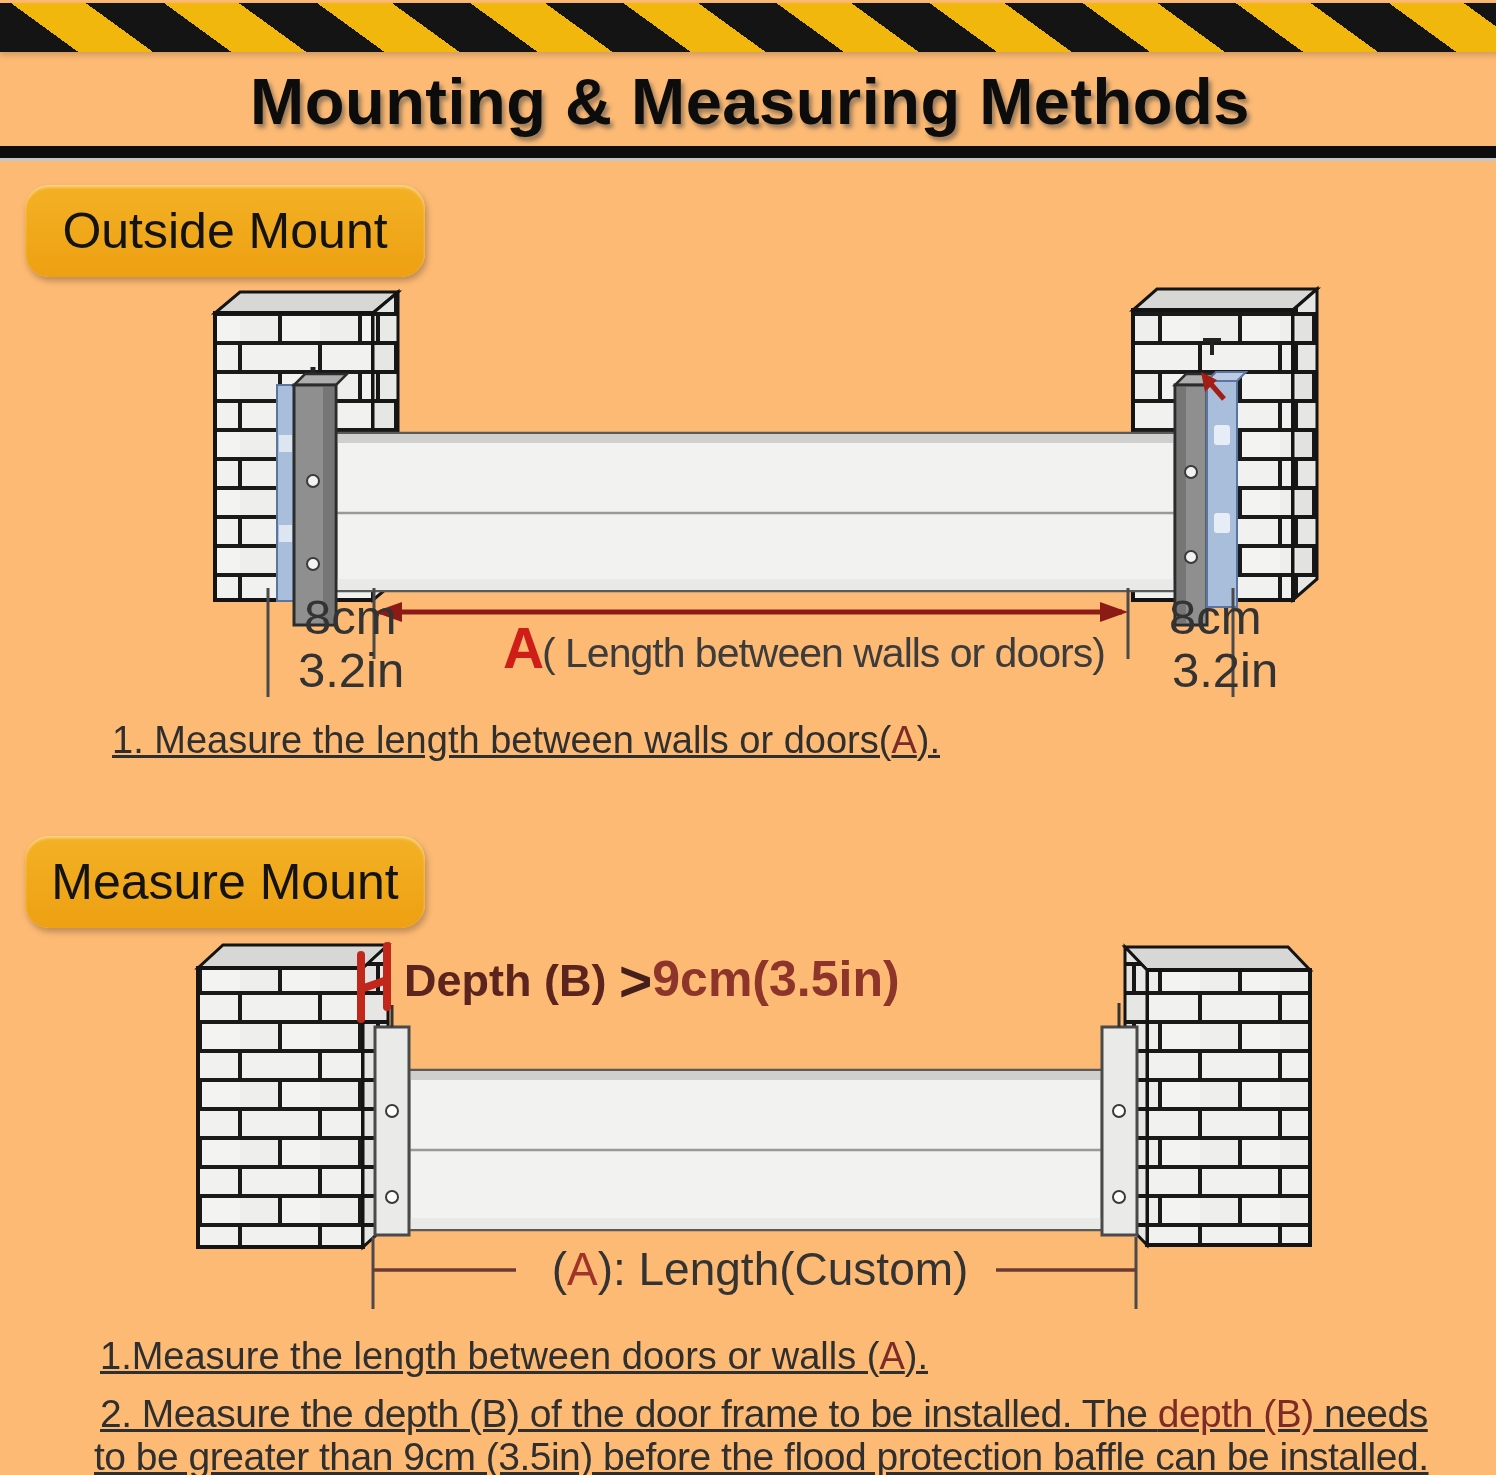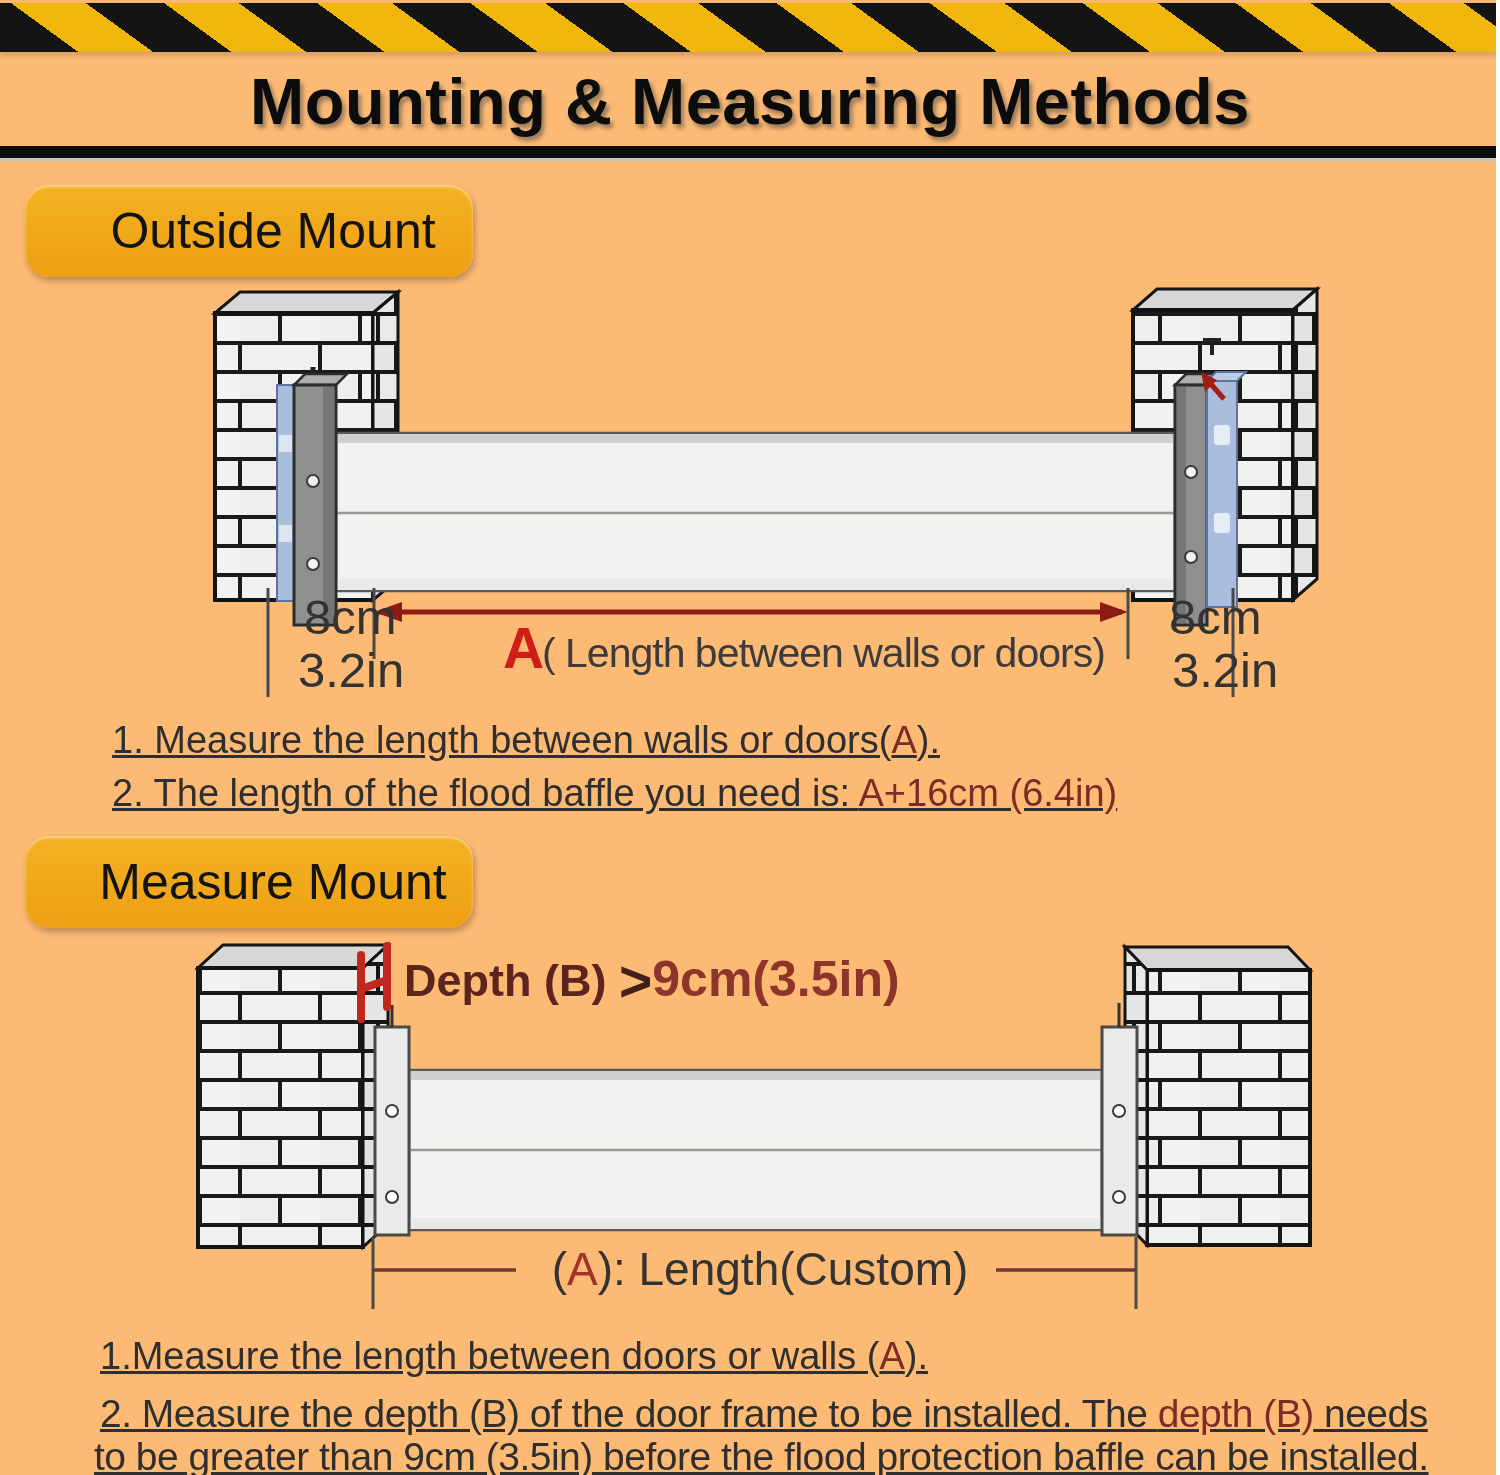--- a/index.html
+++ b/index.html
@@ -11,21 +11,21 @@
            box-shadow:0 3px 6px rgba(0,0,0,.18);}
   .title{position:absolute;top:56px;left:0;width:1500px;height:90px;display:flex;
          align-items:center;justify-content:center;font-size:65px;font-weight:bold;
          color:#0c0c0c;letter-spacing:.5px;text-shadow:3px 4px 4px rgba(70,70,70,.55);}
   .band{position:absolute;top:146px;left:0;width:1500px;height:12px;background:#0d0d0d;
         border-bottom:3px solid #c6c6c6;}
   
   .badge{position:absolute;left:25px;width:400px;height:92px;border-radius:24px;
          background:linear-gradient(180deg,#f4b125,#eda012);display:flex;align-items:center;
          justify-content:center;font-size:50px;color:#131313;
-         box-shadow:inset 0 2px 3px rgba(255,255,255,.5), 2px 4px 6px rgba(0,0,0,.25);padding-left:48px;}
+         box-shadow:inset 0 2px 3px rgba(255,255,255,.5), 2px 4px 6px rgba(0,0,0,.25);}
   .b1{top:185px;} .b2{top:836px;}
   svg{position:absolute;left:0;}
   
   .lab{position:absolute;line-height:1.0;white-space:nowrap;color:#333;}
   .mcm{font-size:49px;margin-left:32px;}
   .a-red{font-size:57px;font-weight:bold;color:#cf1d17;}
   .a-rest{font-size:41px;letter-spacing:-1px;color:#3c3c3c;}
   .step{position:absolute;white-space:nowrap;font-size:38px;color:#2f2f2f;line-height:1.0;text-decoration:underline;}
   .em{color:#7d2b26;}
   .small{font-size:39px;letter-spacing:-0.5px;}
@@ -128,21 +128,20 @@
   </svg>
 
   <div class="lab mcm" style="left:272px;top:593px">8cm</div>
   <div class="lab mcm" style="left:266px;top:646px">3.2in</div>
   <div class="lab a-red" style="left:503px;top:620px">A</div>
   <div class="lab a-rest" style="left:542px;top:633px">( Length between walls or doors)</div>
   <div class="lab mcm" style="left:1137px;top:593px">8cm</div>
   <div class="lab mcm" style="left:1140px;top:646px">3.2in</div>
 
   <div class="step" style="left:112px;top:721px"><span>1. Measure the length between walls or doors(</span><span class="em">A</span><span>).</span></div>
-  <div class="step" style="left:112px;top:774px"><span>2. The length of the flood baffle you need is: </span><span class="em">A+16cm (6.4in)</span></div>
 
   <svg style="top:935px" width="1500" height="400" viewBox="0 0 1500 400">
     <defs>
       <pattern id="bf2" width="80" height="58" patternUnits="userSpaceOnUse">
         <rect width="80" height="58" fill="#1a1a1a"></rect>
         <rect x="2" y="2" width="76" height="25" fill="#f1f1ef"></rect>
         <rect x="-38" y="31" width="76" height="25" fill="#eeeeec"></rect>
         <rect x="42" y="31" width="76" height="25" fill="#f3f3f1"></rect>
       </pattern>
       <pattern id="bs2" width="36" height="58" patternUnits="userSpaceOnUse">

